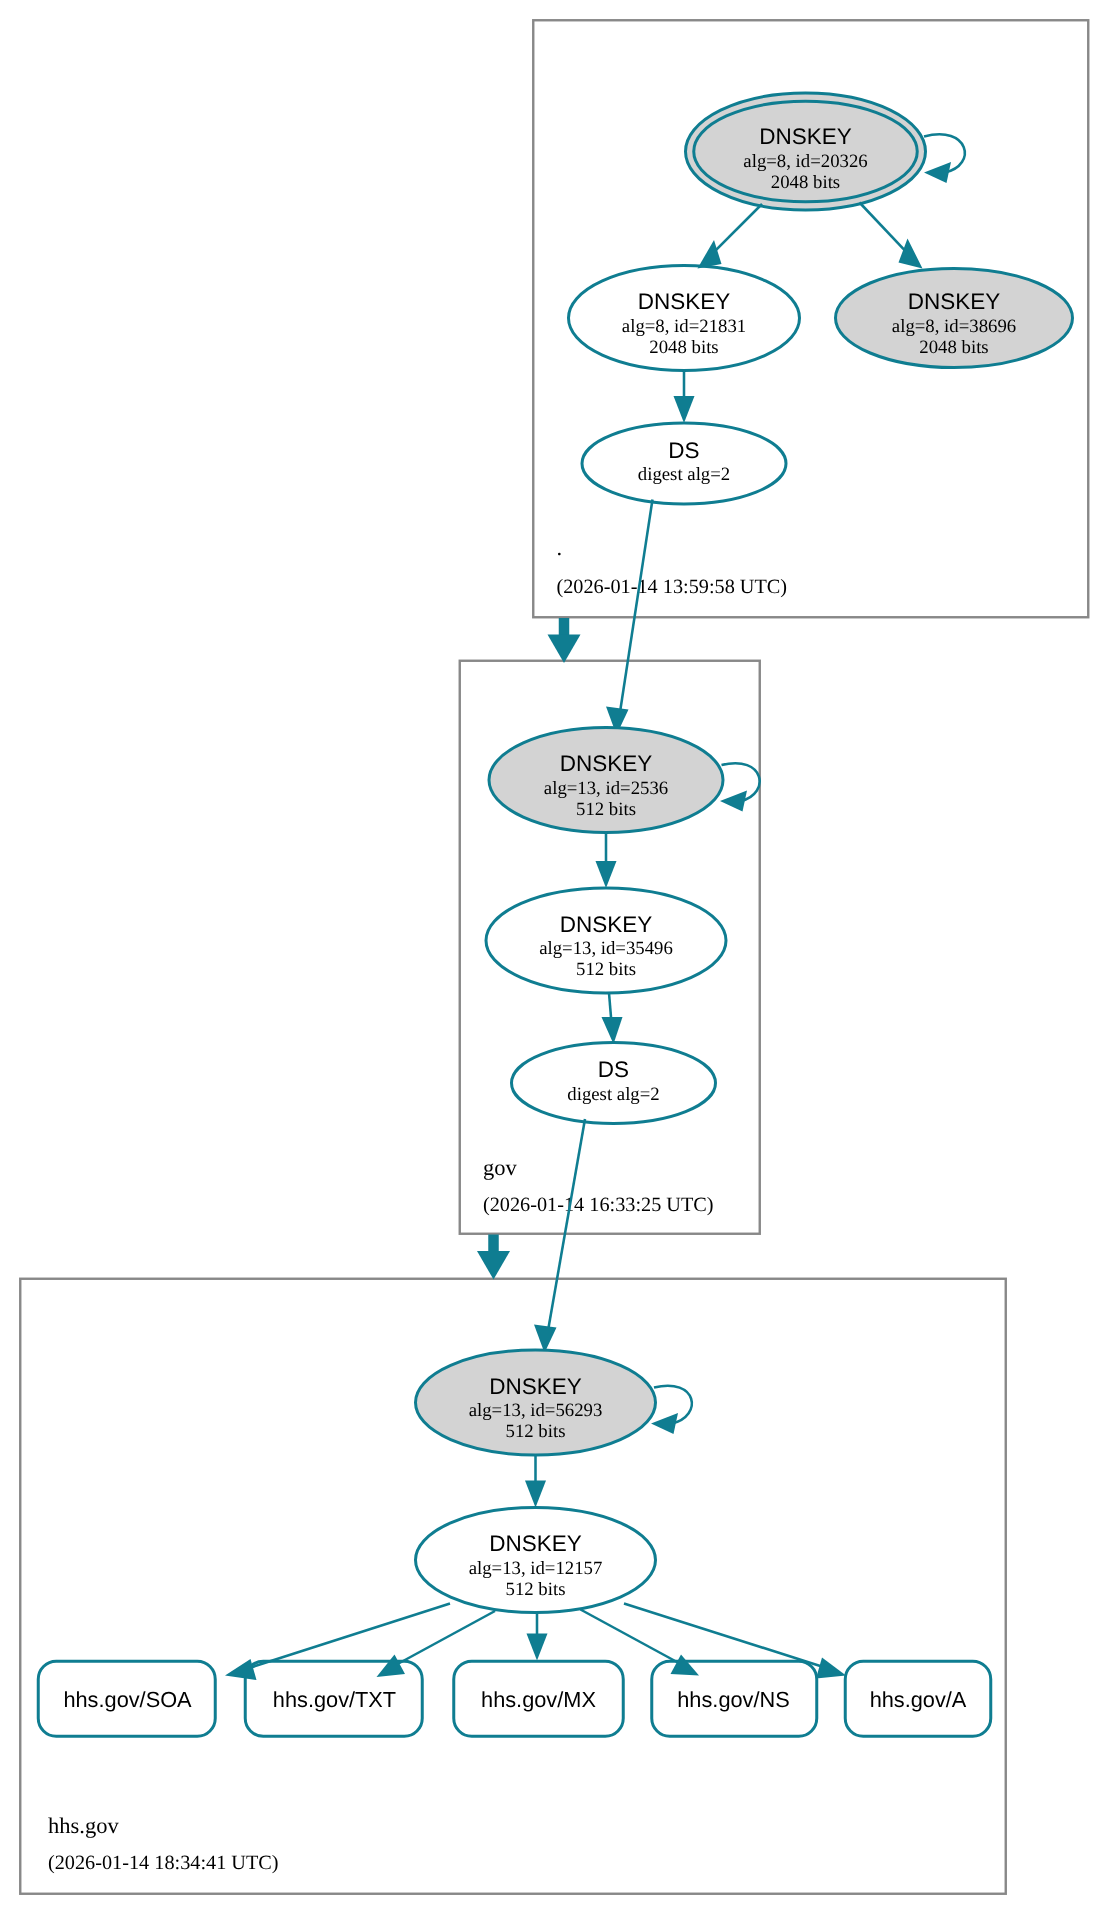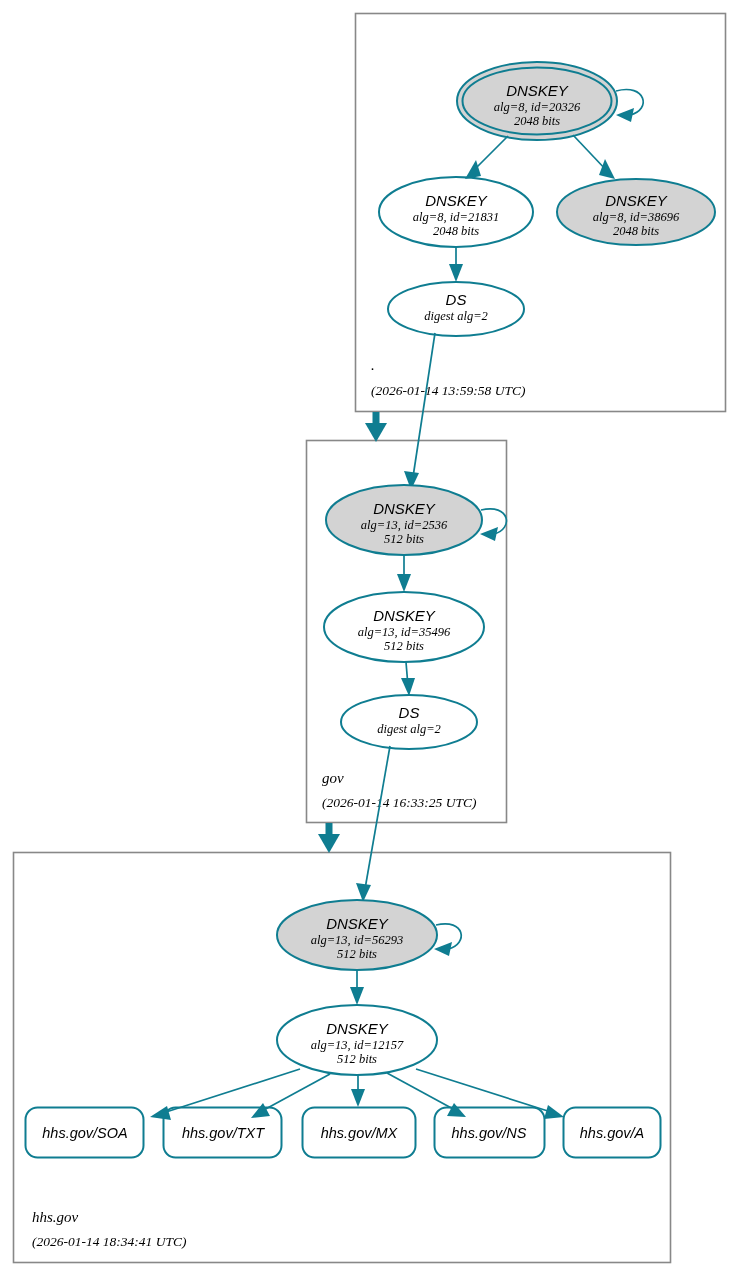--- a/index.html
+++ b/index.html
@@ -10,21 +10,20 @@
   }
   body {
     font-family: "Liberation Sans", sans-serif;
   }
   #canvas {
     position: relative;
     width: 743px;
     height: 1278px;
     background: #ffffff;
     overflow: hidden;
-    font-style: italic;
   }
   #graph {
     position: absolute;
     left: 0;
     top: 0;
     width: 743px;
     height: 1278px;
   }
   .zone-box {
     fill: #ffffff;

